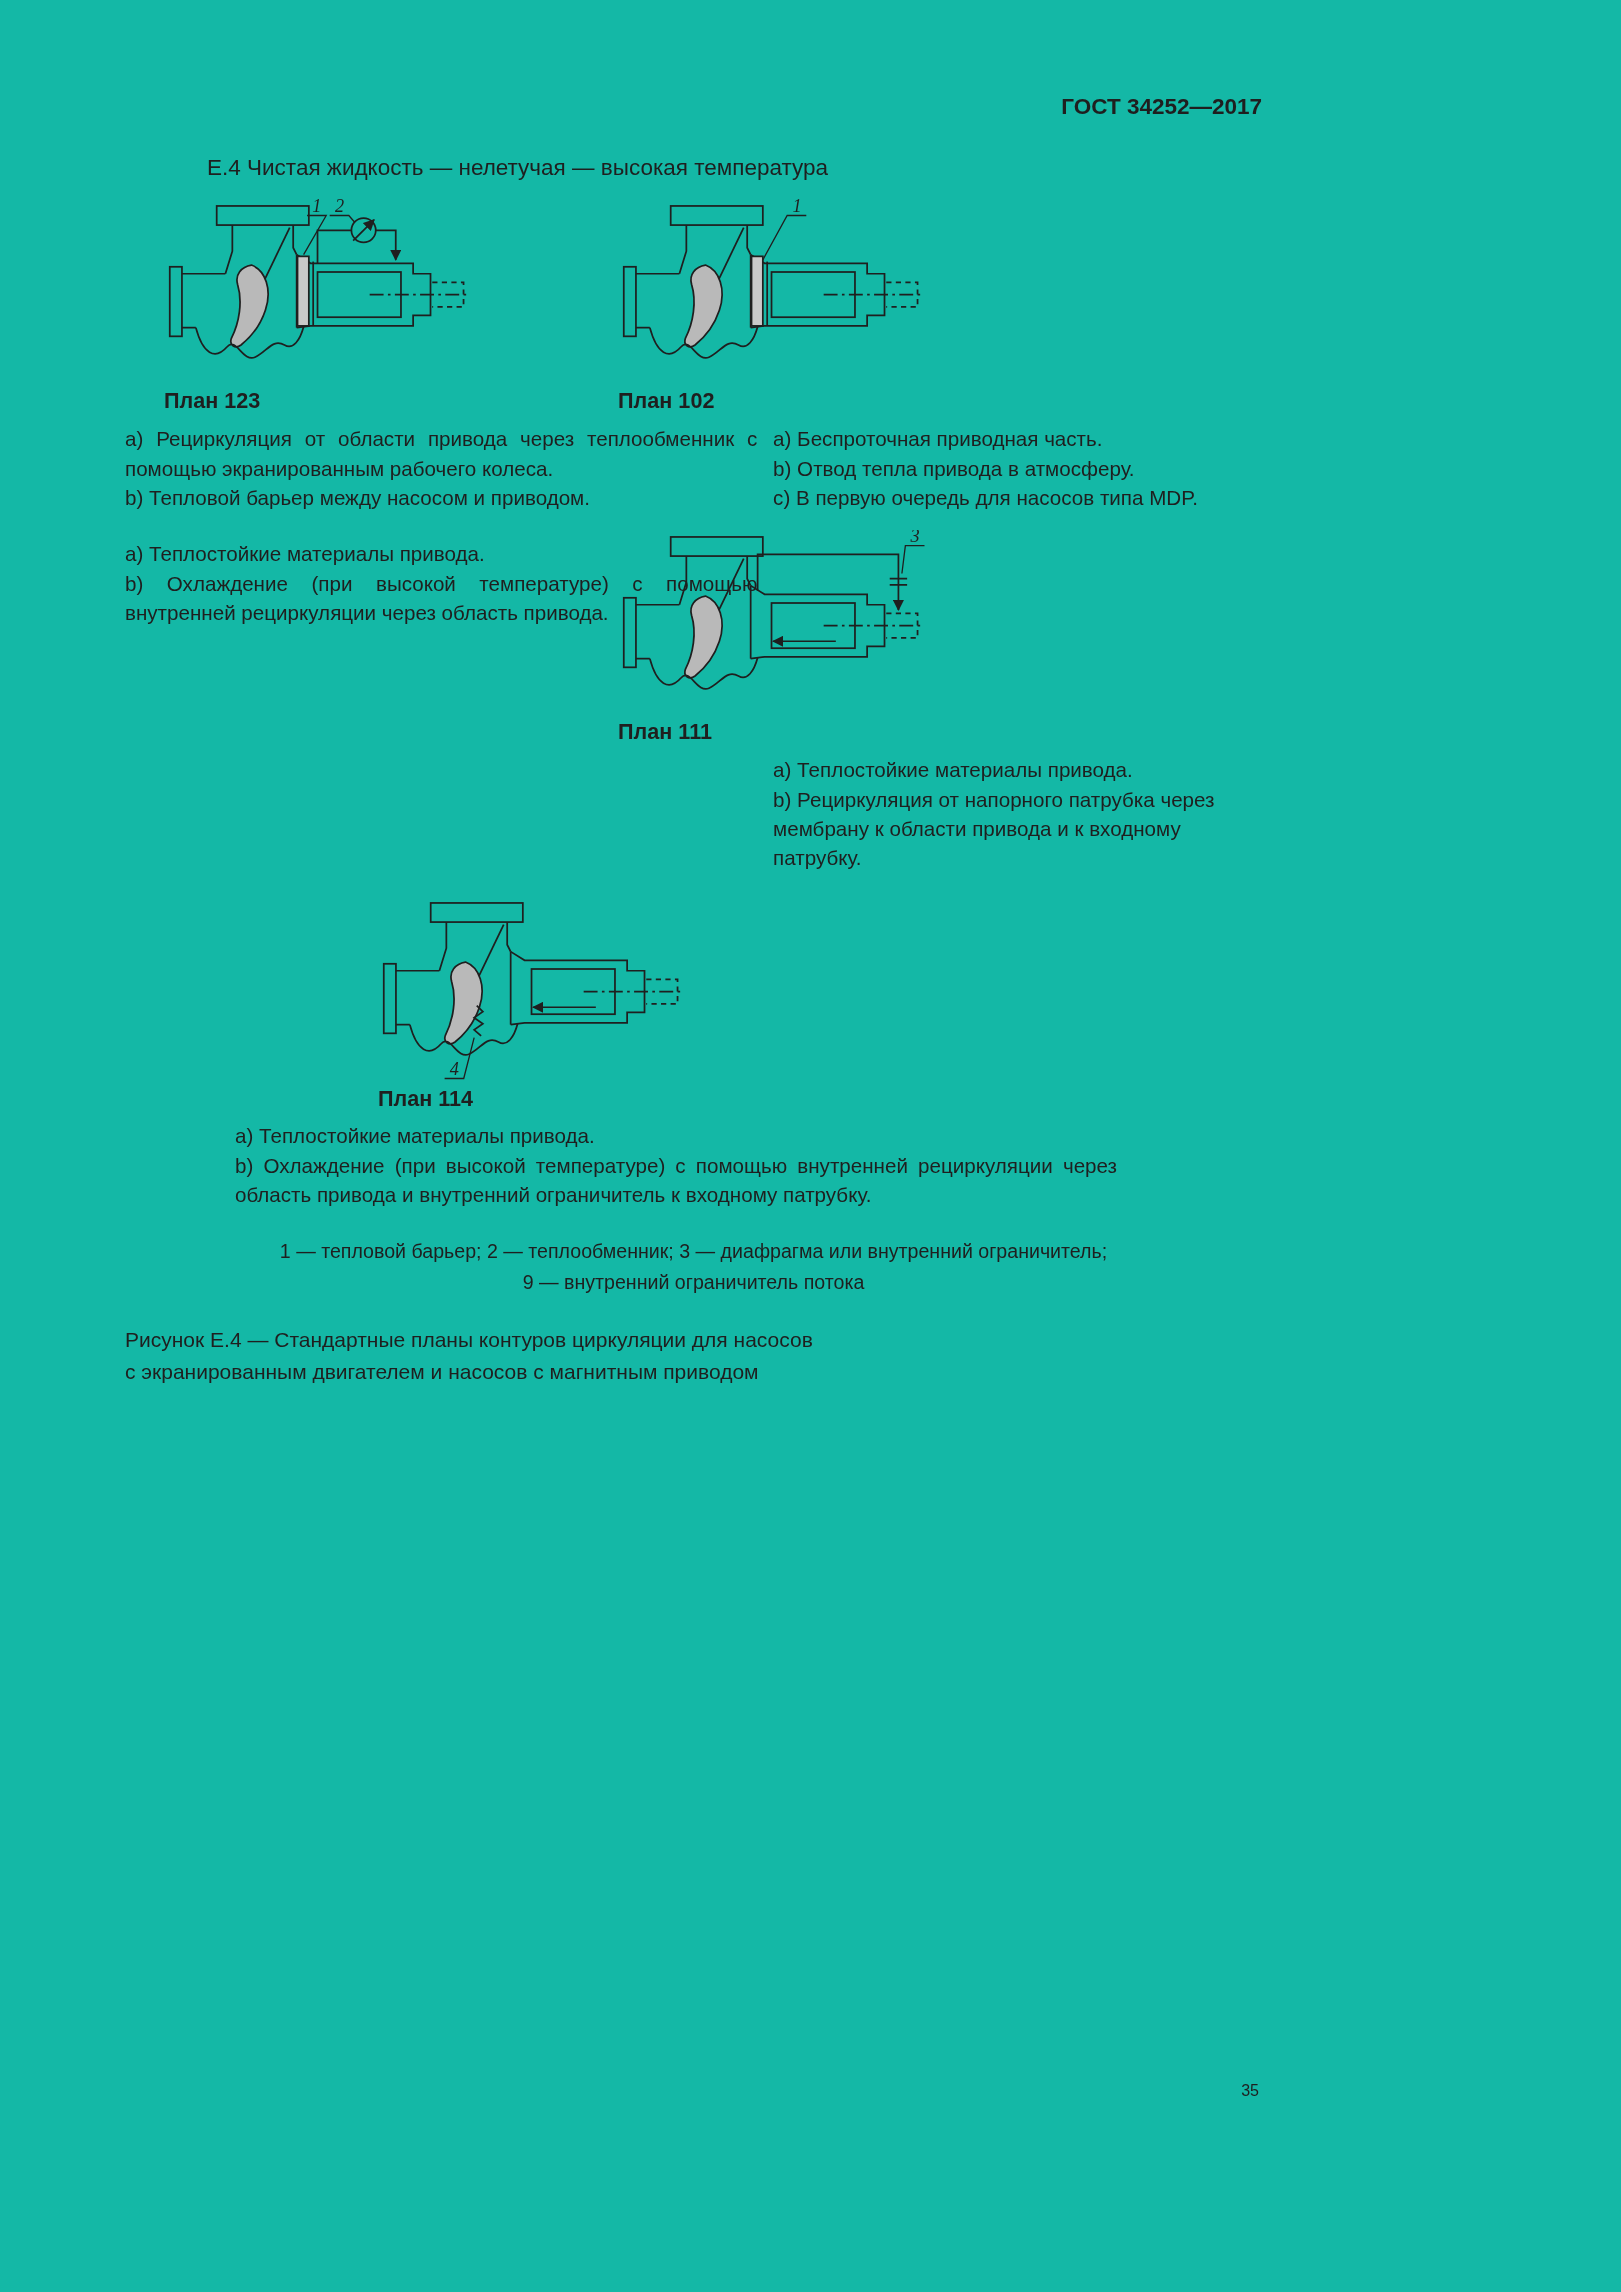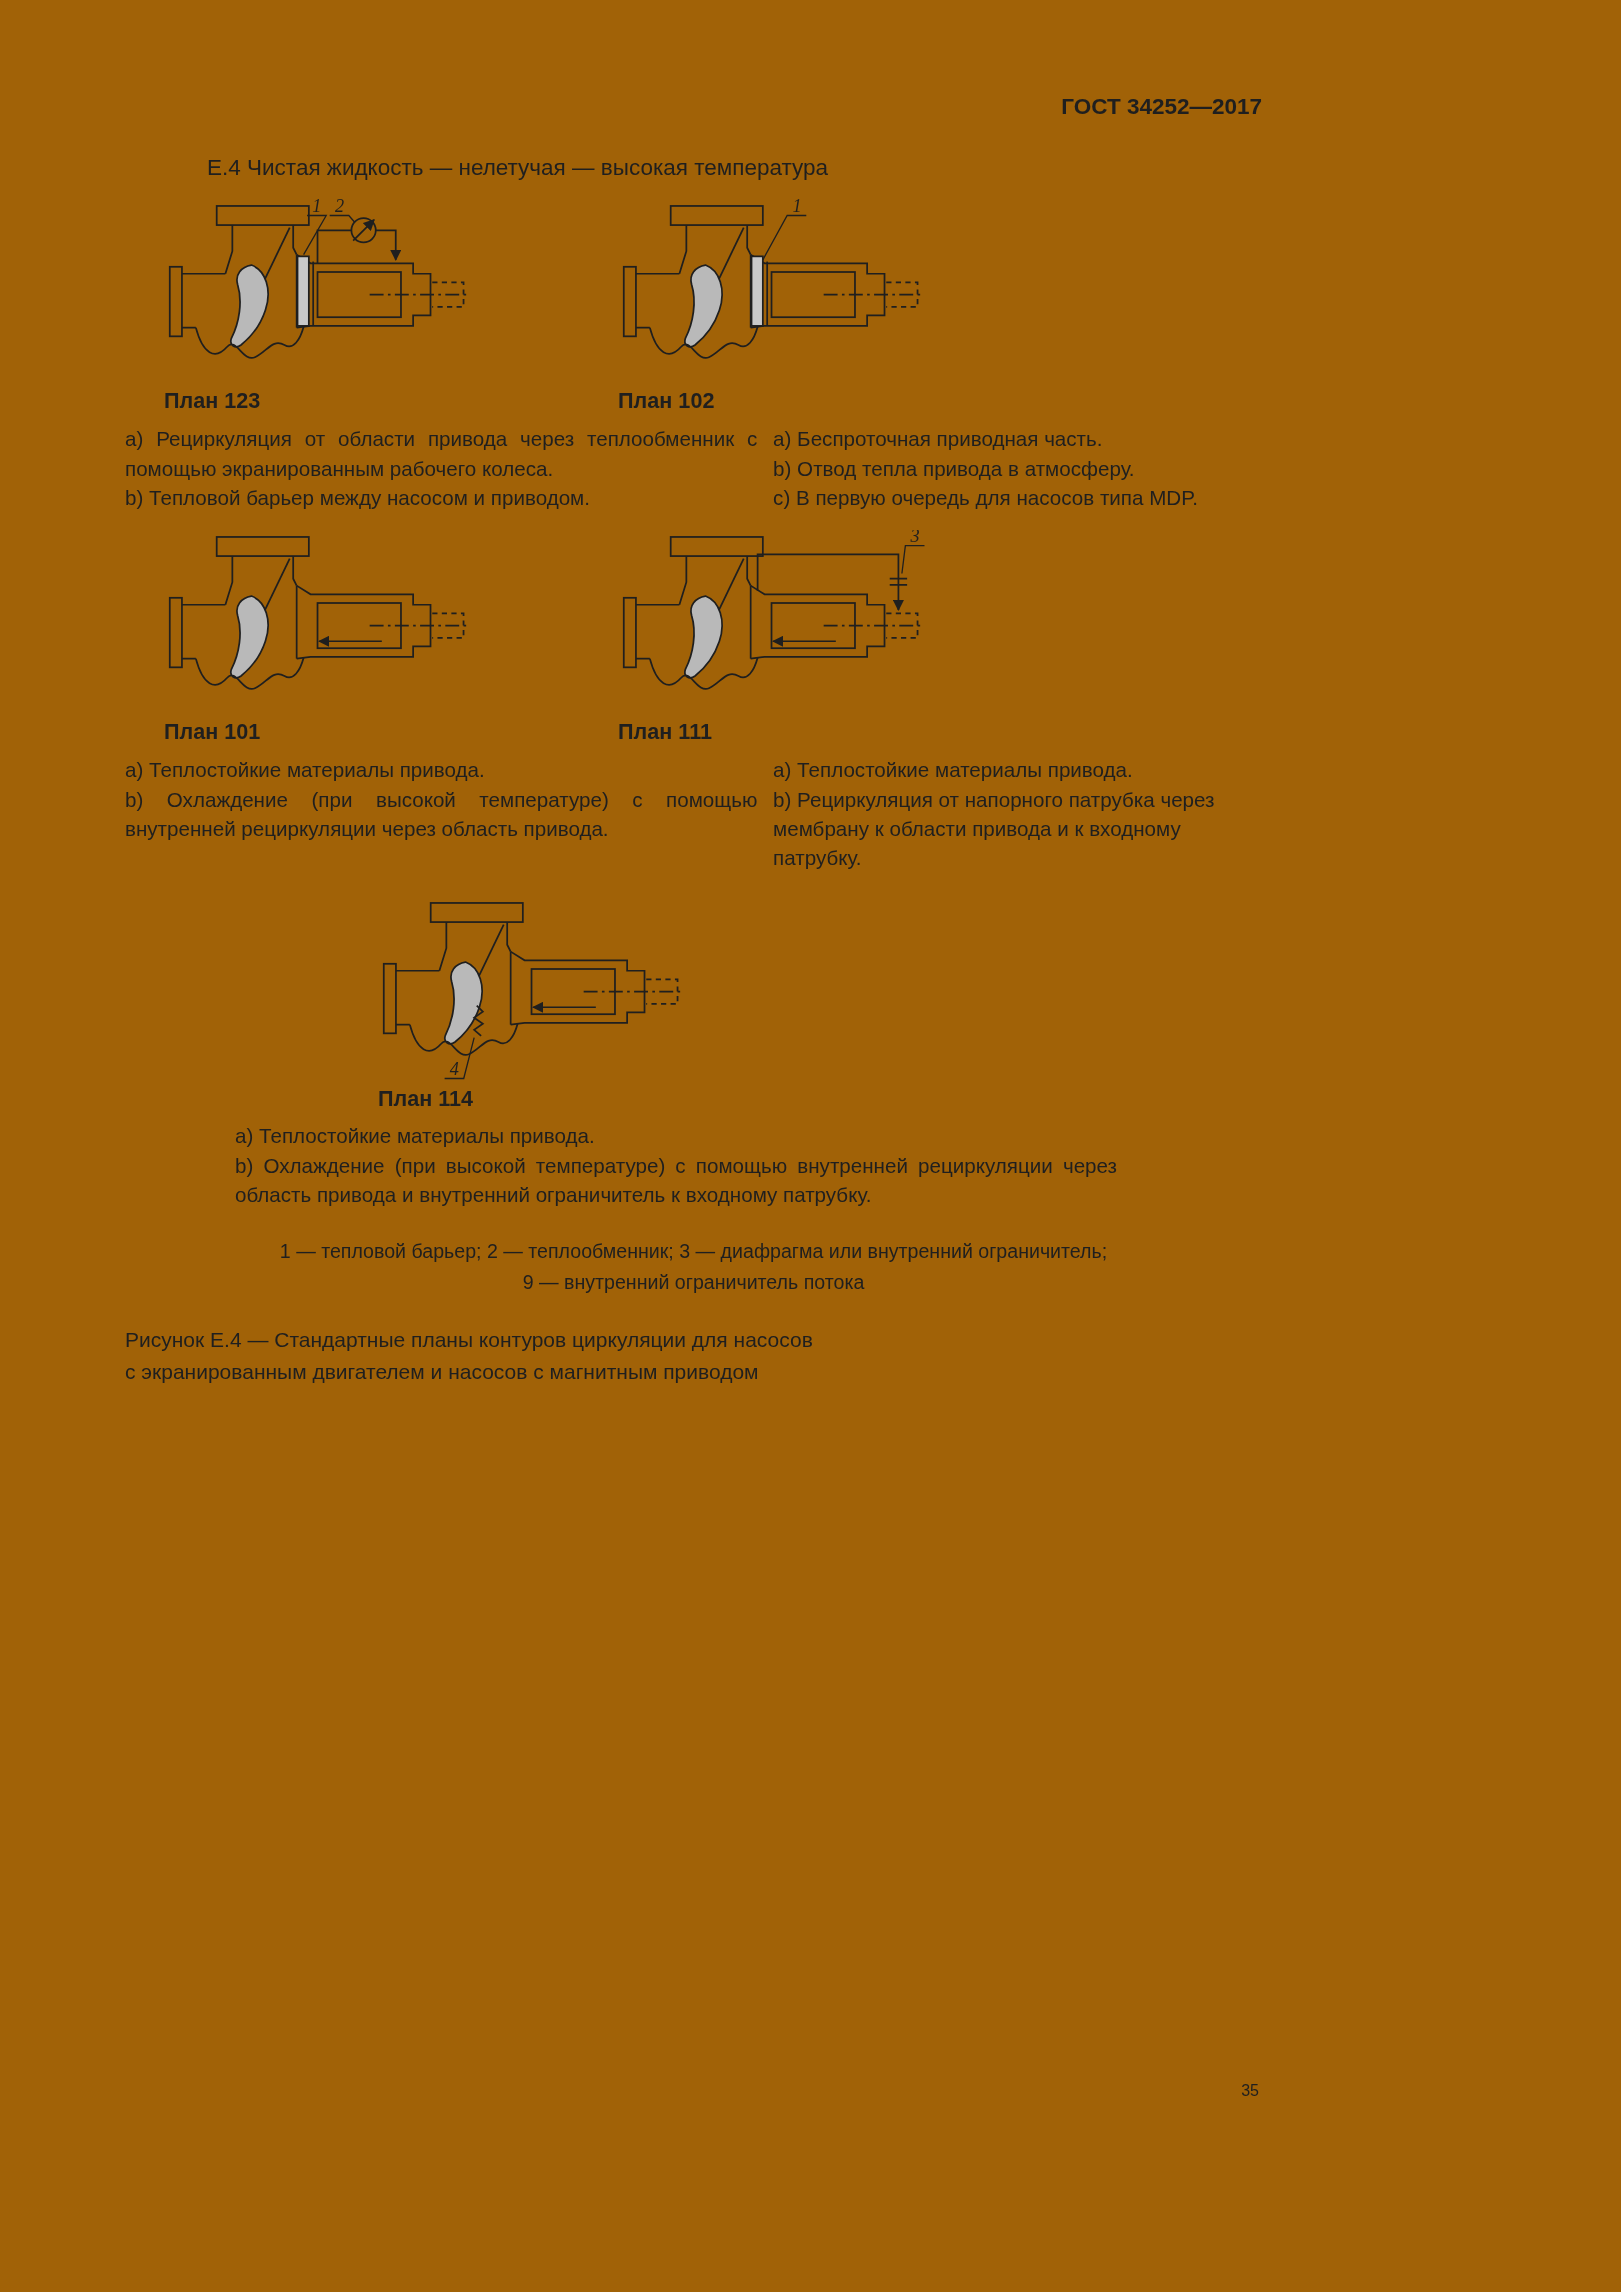--- a/index.html
+++ b/index.html
@@ -1,16 +1,16 @@
 <!DOCTYPE html>
 <html lang="ru" style="--ink: #1f1f1f; --impeller-fill: #b9b9b9; --barrier-fill: #c9c9c9;"><head>
 <meta charset="utf-8">
 <style>
   html,body{margin:0;padding:0;background:#9a9a9a;}
-  .page{width:1621px;height:2293px;margin:0 auto;background:#a16207;position:relative;
+  .page{width:1621px;height:2293px;margin:0 auto;background:#14b8a6;position:relative;
         font-family:"Liberation Sans",sans-serif;color:#1f1f1f;overflow:hidden;}
   .content{position:absolute;left:125px;top:0;width:1137px;}
   .doc-header{padding-top:94px;text-align:right;font-weight:bold;font-size:22.5px;}
   .section-title{margin-top:35px;margin-left:82px;font-weight:normal;font-size:22.5px;}
   .plan-row{display:flex;margin-top:17.6px;}
   .col-l{width:57%;padding-right:15.7px;box-sizing:border-box;}
   .col-r{width:43%;}
   .fig{width:314px;}
   .col-l .fig{margin-left:39px;}
   .col-r .fig{margin-left:-155px;}
@@ -109,29 +109,20 @@
         <div class="notes">
           <p>a) Беспроточная приводная часть.</p>
           <p>b) Отвод тепла привода в атмосферу.</p>
           <p>c) В первую очередь для насосов типа MDP.</p>
         </div>
       </div>
     </div>
 
     <div class="plan-row">
       <div class="col-l">
-        <div class="fig">
-          <svg class="diagram" viewBox="0 0 360 214" width="314" height="186" role="img">
-            <use href="#pump-base" xlink:href="#pump-base"></use>
-            <g>
-              <path d="M250,128 L178,128" fill="none" stroke="#1f1f1f" stroke-width="2" marker-end="url(#arr)"></path>
-            </g>
-          </svg>
-          <div class="plan-label">План 101</div>
-        </div>
         <div class="notes">
           <p>a) Теплостойкие материалы привода.</p>
           <p>b) Охлаждение (при высокой температуре) с помощью внутренней рециркуляции через область привода.</p>
         </div>
       </div>
       <div class="col-r">
         <div class="fig">
           <svg class="diagram" viewBox="0 0 360 214" width="314" height="186" role="img">
             <use href="#pump-base" xlink:href="#pump-base"></use>
             <g stroke="#1f1f1f" stroke-width="2" fill="none">

